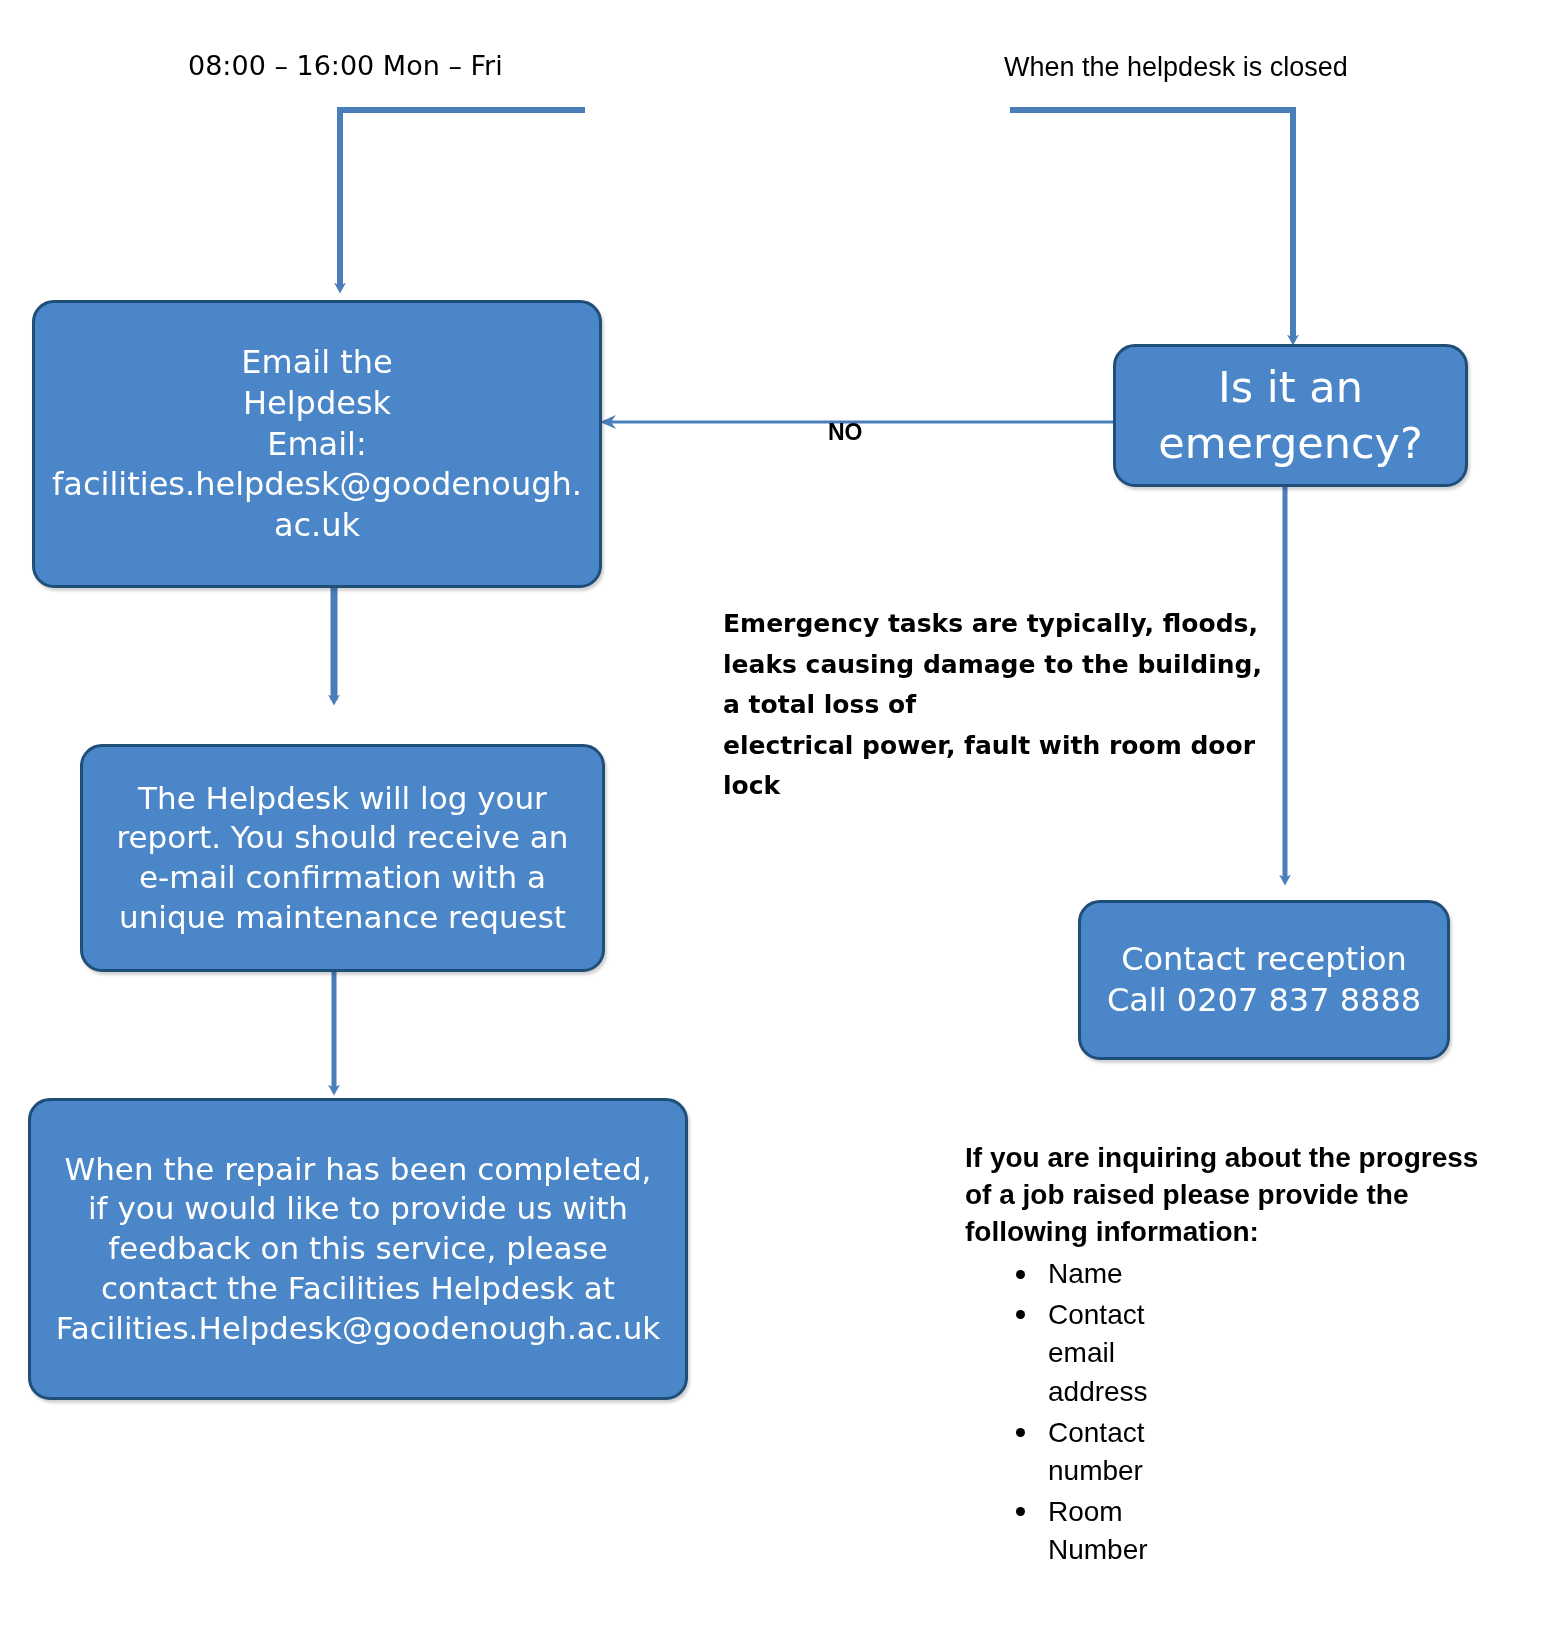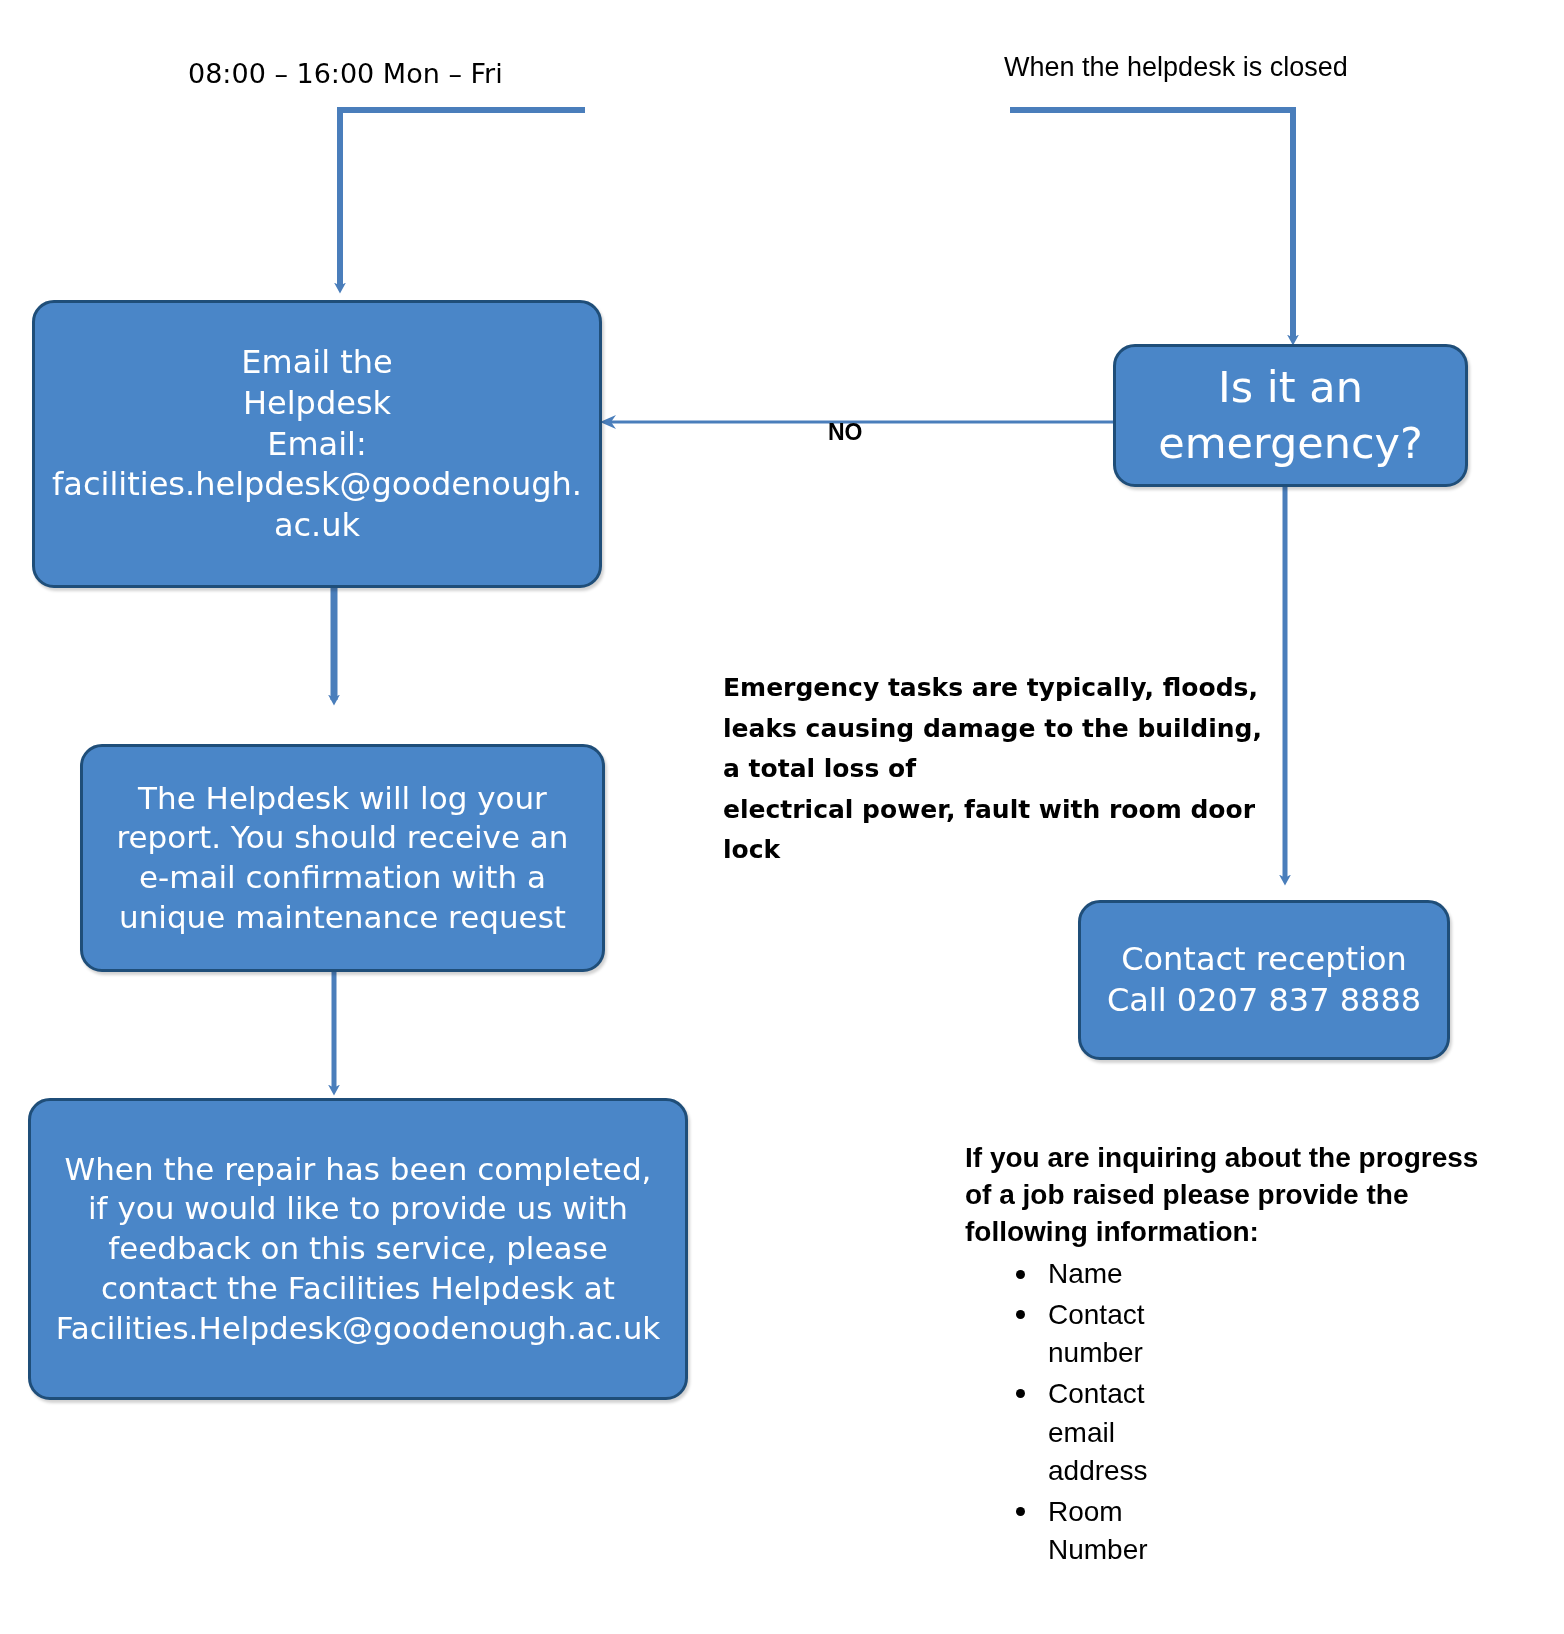--- a/index.html
+++ b/index.html
@@ -166,40 +166,40 @@
     <g>
       <path d="M1115,422 L608,422" stroke="#4A7EBB" stroke-width="3" fill="none" marker-end="url(#arrowThin)"></path>
     </g>
 
     <g>
       <path d="M1285,487 L1285,880" stroke="#4A7EBB" stroke-width="5" fill="none" marker-end="url(#arrowThick)"></path>
     </g>
   </svg>
 
 
-  <div class="edge-label dejavu" style="left:188px; top:50px;margin-top:8px;">08:00 – 16:00 Mon – Fri</div>
+  <div class="edge-label dejavu" style="left:188px; top:50px;">08:00 – 16:00 Mon – Fri</div>
 
   <div class="edge-label" style="left:1004px; top:52px;">When the helpdesk is closed</div>
 
   <div class="edge-label bold" style="left:828px; top:383px;">NO</div>
 
   <div class="node" style="left:32px; top:300px; width:570px; height:288px; font-size:32px;">
     <span class="node-text">Email the
 Helpdesk
 Email:
 facilities.helpdesk@goodenough.
 ac.uk</span>
   </div>
 
   <div class="node" style="left:1113px; top:344px; width:355px; height:143px; font-size:43px;">
     <span class="node-text">Is it an
 emergency?</span>
   </div>
 
-  <div class="note-block" style="left:723px; top:668px; width:560px;">Emergency tasks are typically, floods,
+  <div class="note-block" style="left:723px; top:604px; width:560px;">Emergency tasks are typically, floods,
 leaks causing damage to the building,
 a total loss of
 electrical power, fault with room door lock</div>
 
   <div class="node" style="left:80px; top:744px; width:525px; height:228px; font-size:31px;">
     <span class="node-text">The Helpdesk will log your
 report. You should receive an
 e-mail confirmation with a
 unique maintenance request</span>
   </div>
@@ -223,27 +223,27 @@
 
   <div class="bullet-cols" style="left:1008px; top:1255px; width:540px;">
 
     <ul class="bullets" style="width:270px;">
       <li>
         <span class="dot"></span>
         <span class="txt">Name</span>
       </li>
       <li>
         <span class="dot"></span>
+        <span class="txt">Contact email address</span>
+      </li>
+      <li>
+        <span class="dot"></span>
         <span class="txt">Contact number</span>
       </li>
       <li>
         <span class="dot"></span>
-        <span class="txt">Contact email address</span>
-      </li>
-      <li>
-        <span class="dot"></span>
         <span class="txt">Room Number</span>
       </li>
     </ul>
 
   </div>
 
 </div>
 
 </body></html>

